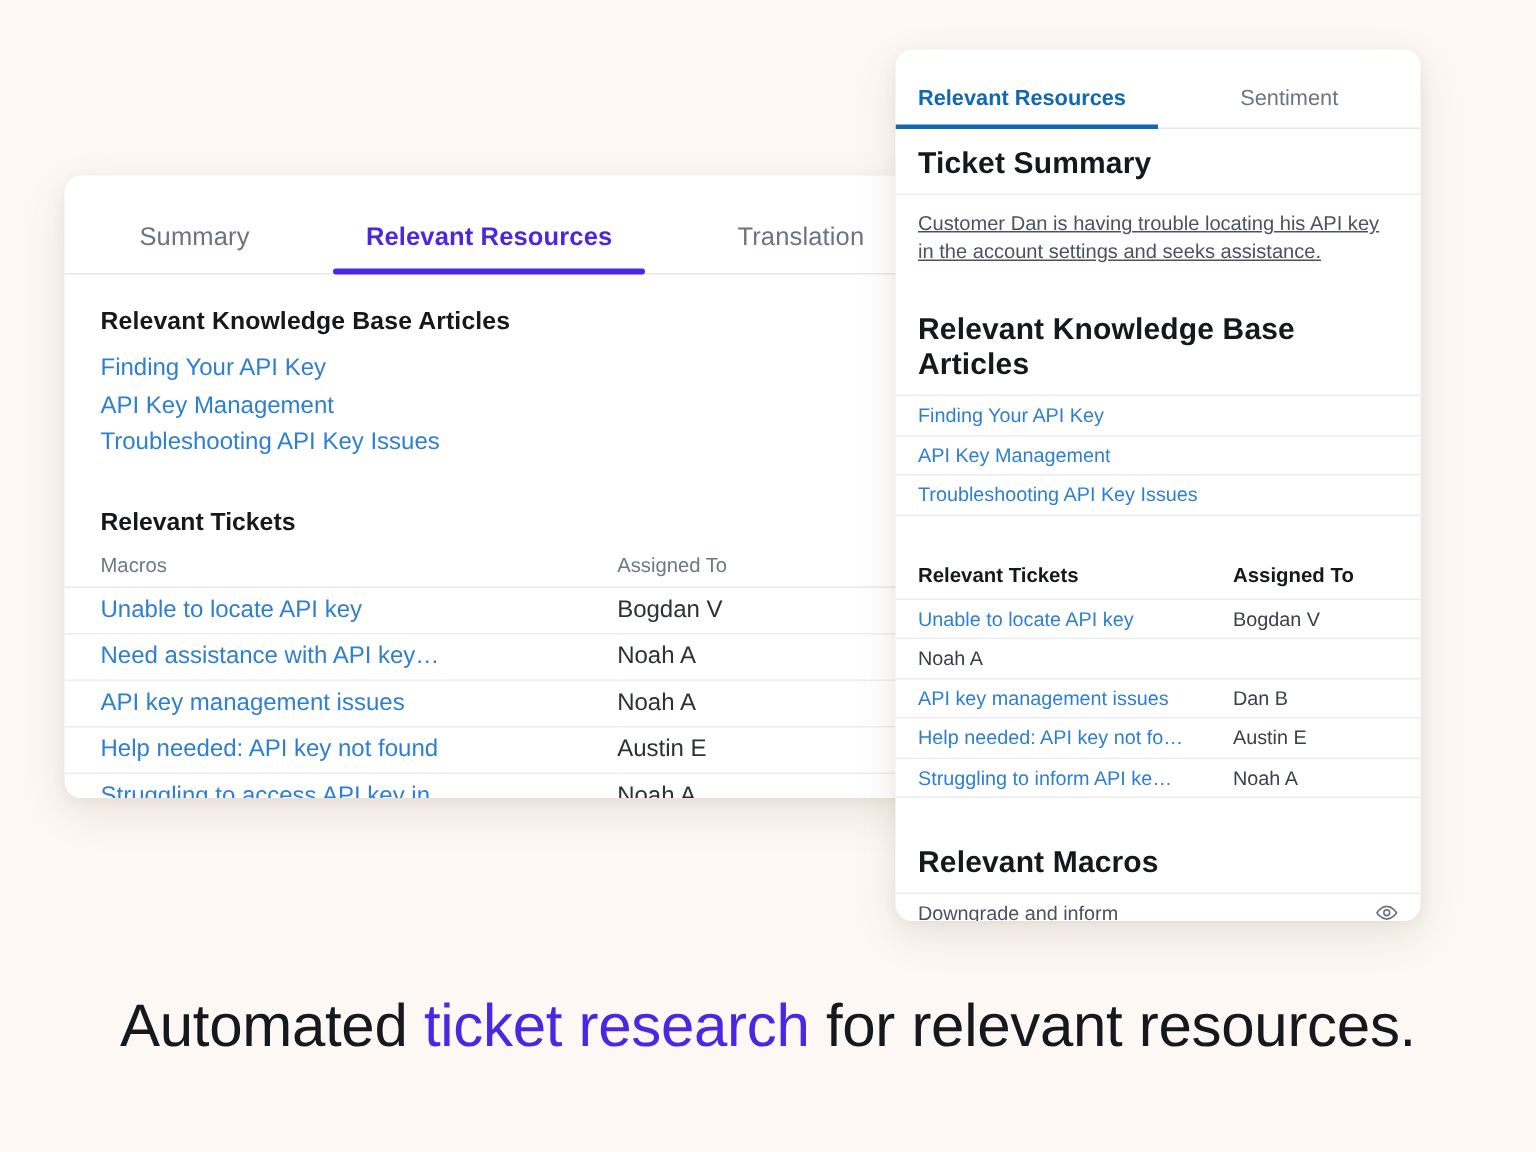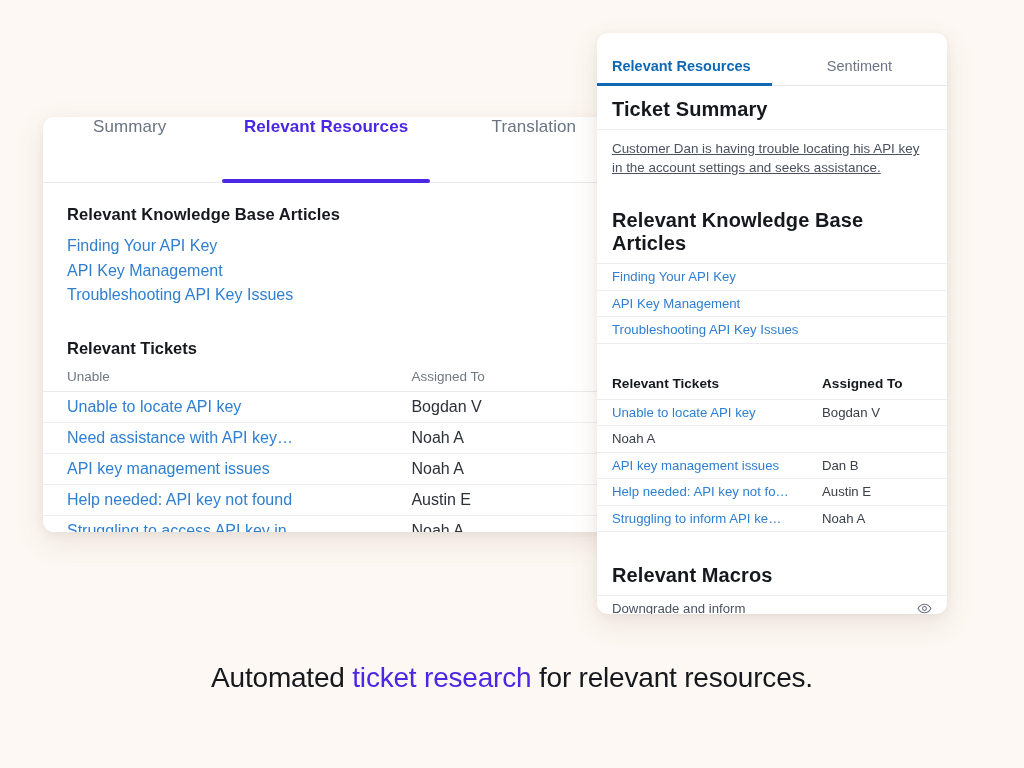--- a/index.html
+++ b/index.html
@@ -36,20 +36,21 @@
   #back-card {
     left: 43px;
     top: 117px;
     width: 567px;
     height: 415px;
     z-index: 1;
   }
 
   .back-tabs {
     display: flex;
+    align-items: flex-end;
     height: 66px;
     padding: 0 0 0 0;
     border-bottom: 1px solid #e8e8ec;
     box-sizing: border-box;
     gap: 28px;
   }
   .back-tab {
     font-size: 17px;
     color: #6a7483;
     padding: 0 0 14px 0;
@@ -220,21 +221,21 @@
 
   .eye { width: 15px; height: 15px; flex: none; color: #6b7380; }
 
   
   #caption {
     position: absolute;
     left: 0;
     right: 0;
     top: 662px;
     text-align: center;
-    font-size: 28px;
+    font-size: 40px;
     color: #15181d;
     letter-spacing: -0.2px;
     white-space: nowrap;
   }
   #caption .hl { color: #4b27e3; }
 </style>
 </head>
 <body>
 
 <div class="stage">
@@ -255,21 +256,21 @@
         <span class="back-link">Finding Your API Key</span>
         <span class="back-link">API Key Management</span>
         <span class="back-link">Troubleshooting API Key Issues</span>
       </div>
 
       <div class="back-h2">Relevant Tickets</div>
 
       <table class="back-table">
         <thead>
           <tr>
-            <th class="c1">Unable</th>
+            <th class="c1">Macros</th>
             <th class="c2">Assigned To</th>
           </tr>
         </thead>
         <tbody>
           <tr>
             <td class="c1 tk">Unable to locate API key</td>
             <td class="c2">Bogdan V</td>
           </tr>
           <tr>
             <td class="c1 tk">Need assistance with API key…</td>

